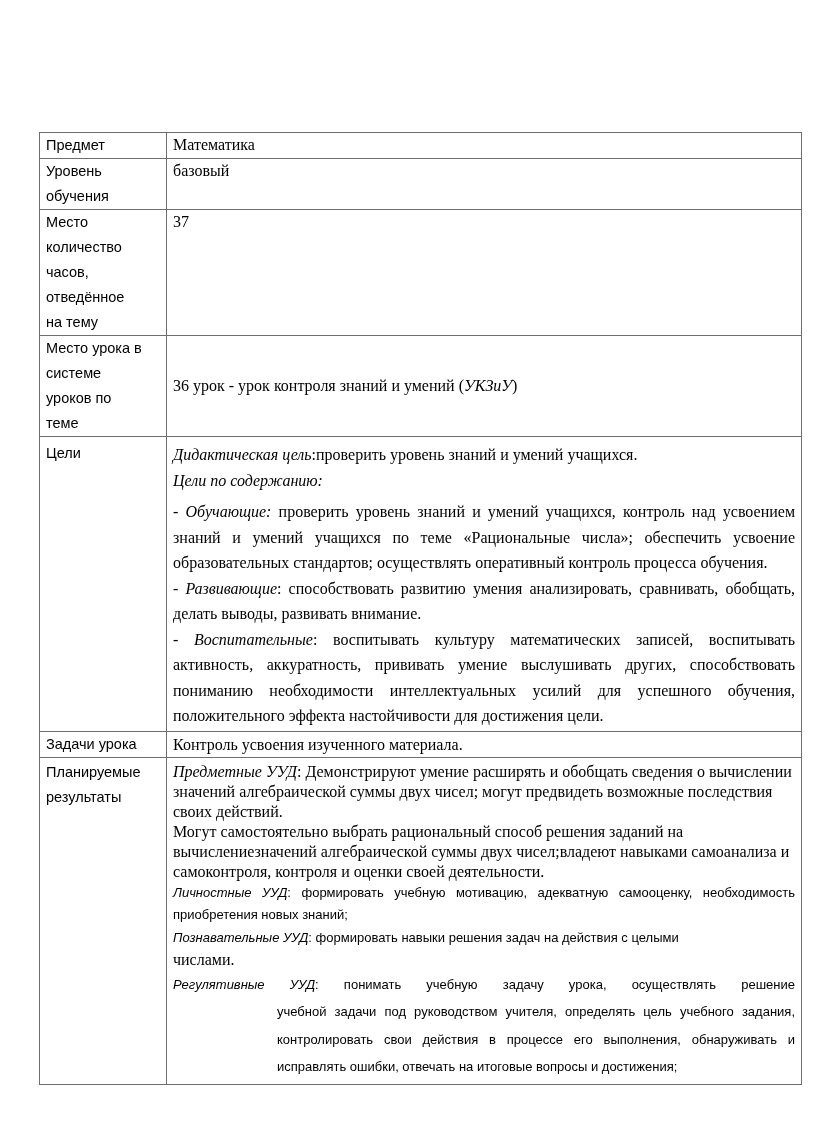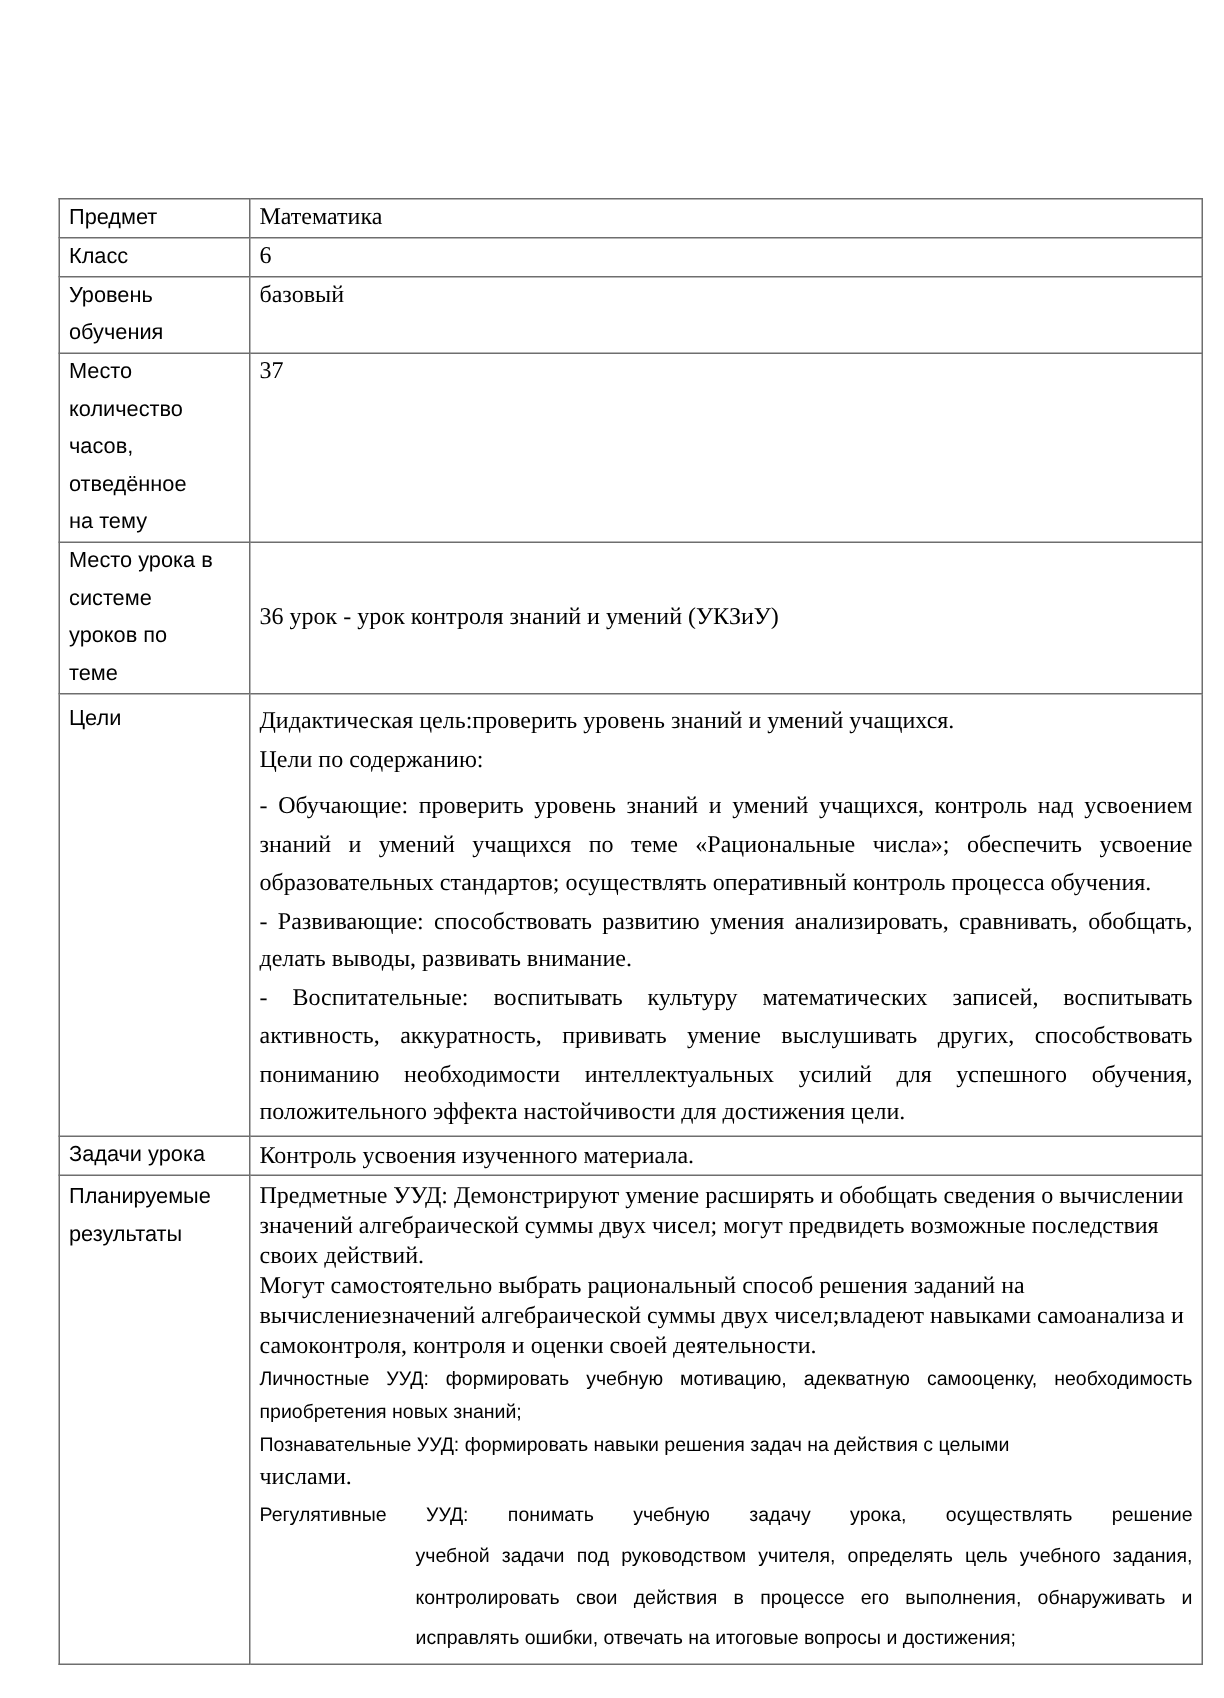--- a/index.html
+++ b/index.html
@@ -5,40 +5,36 @@
   html, body { margin: 0; padding: 0; background: #ffffff; }
   body { width: 816px; height: 1132px; position: relative; overflow: hidden; color: #000; }
   table.lesson {
     position: absolute; left: 39px; top: 132px; width: 763px;
     border-collapse: collapse; table-layout: fixed;
   }
   table.lesson td { border: 1.5px solid #6e6e6e; vertical-align: top; padding: 0 6px; }
   td.label { width: 114px; font-family: "Liberation Sans", sans-serif; font-size: 14.5px; line-height: 25px; padding-top: 1px; }
   td.value { font-family: "Liberation Serif", serif; font-size: 16px; line-height: 24px; padding-top: 0; }
   .sans { font-family: "Liberation Sans", sans-serif; font-size: 13px; }
-  .it { }
+  .it { font-style: italic; }
   .just { text-align: justify; }
   .l25 { line-height: 25.5px; }
   .l27 { line-height: 27.5px; }
   .serif { font-family: "Liberation Serif", serif; font-size: 16px; line-height: 20px; }
   .indent-block { padding-left: 104px; }
   .pad-top { padding-top: 22px; }
 </style>
 </head>
 <body>
 
 <table class="lesson">
   <tbody>
       <tr style="height:25px">
     <td class="label">Предмет</td>
     <td class="value">Математика</td>
-  </tr>
-  <tr style="height:25px">
-    <td class="label">Класс</td>
-    <td class="value">6</td>
   </tr>
   <tr style="height:51px">
     <td class="label">
       <div>Уровень</div>
       <div>обучения</div>
     </td>
     <td class="value">базовый</td>
   </tr>
   <tr style="height:126px">
     <td class="label">

